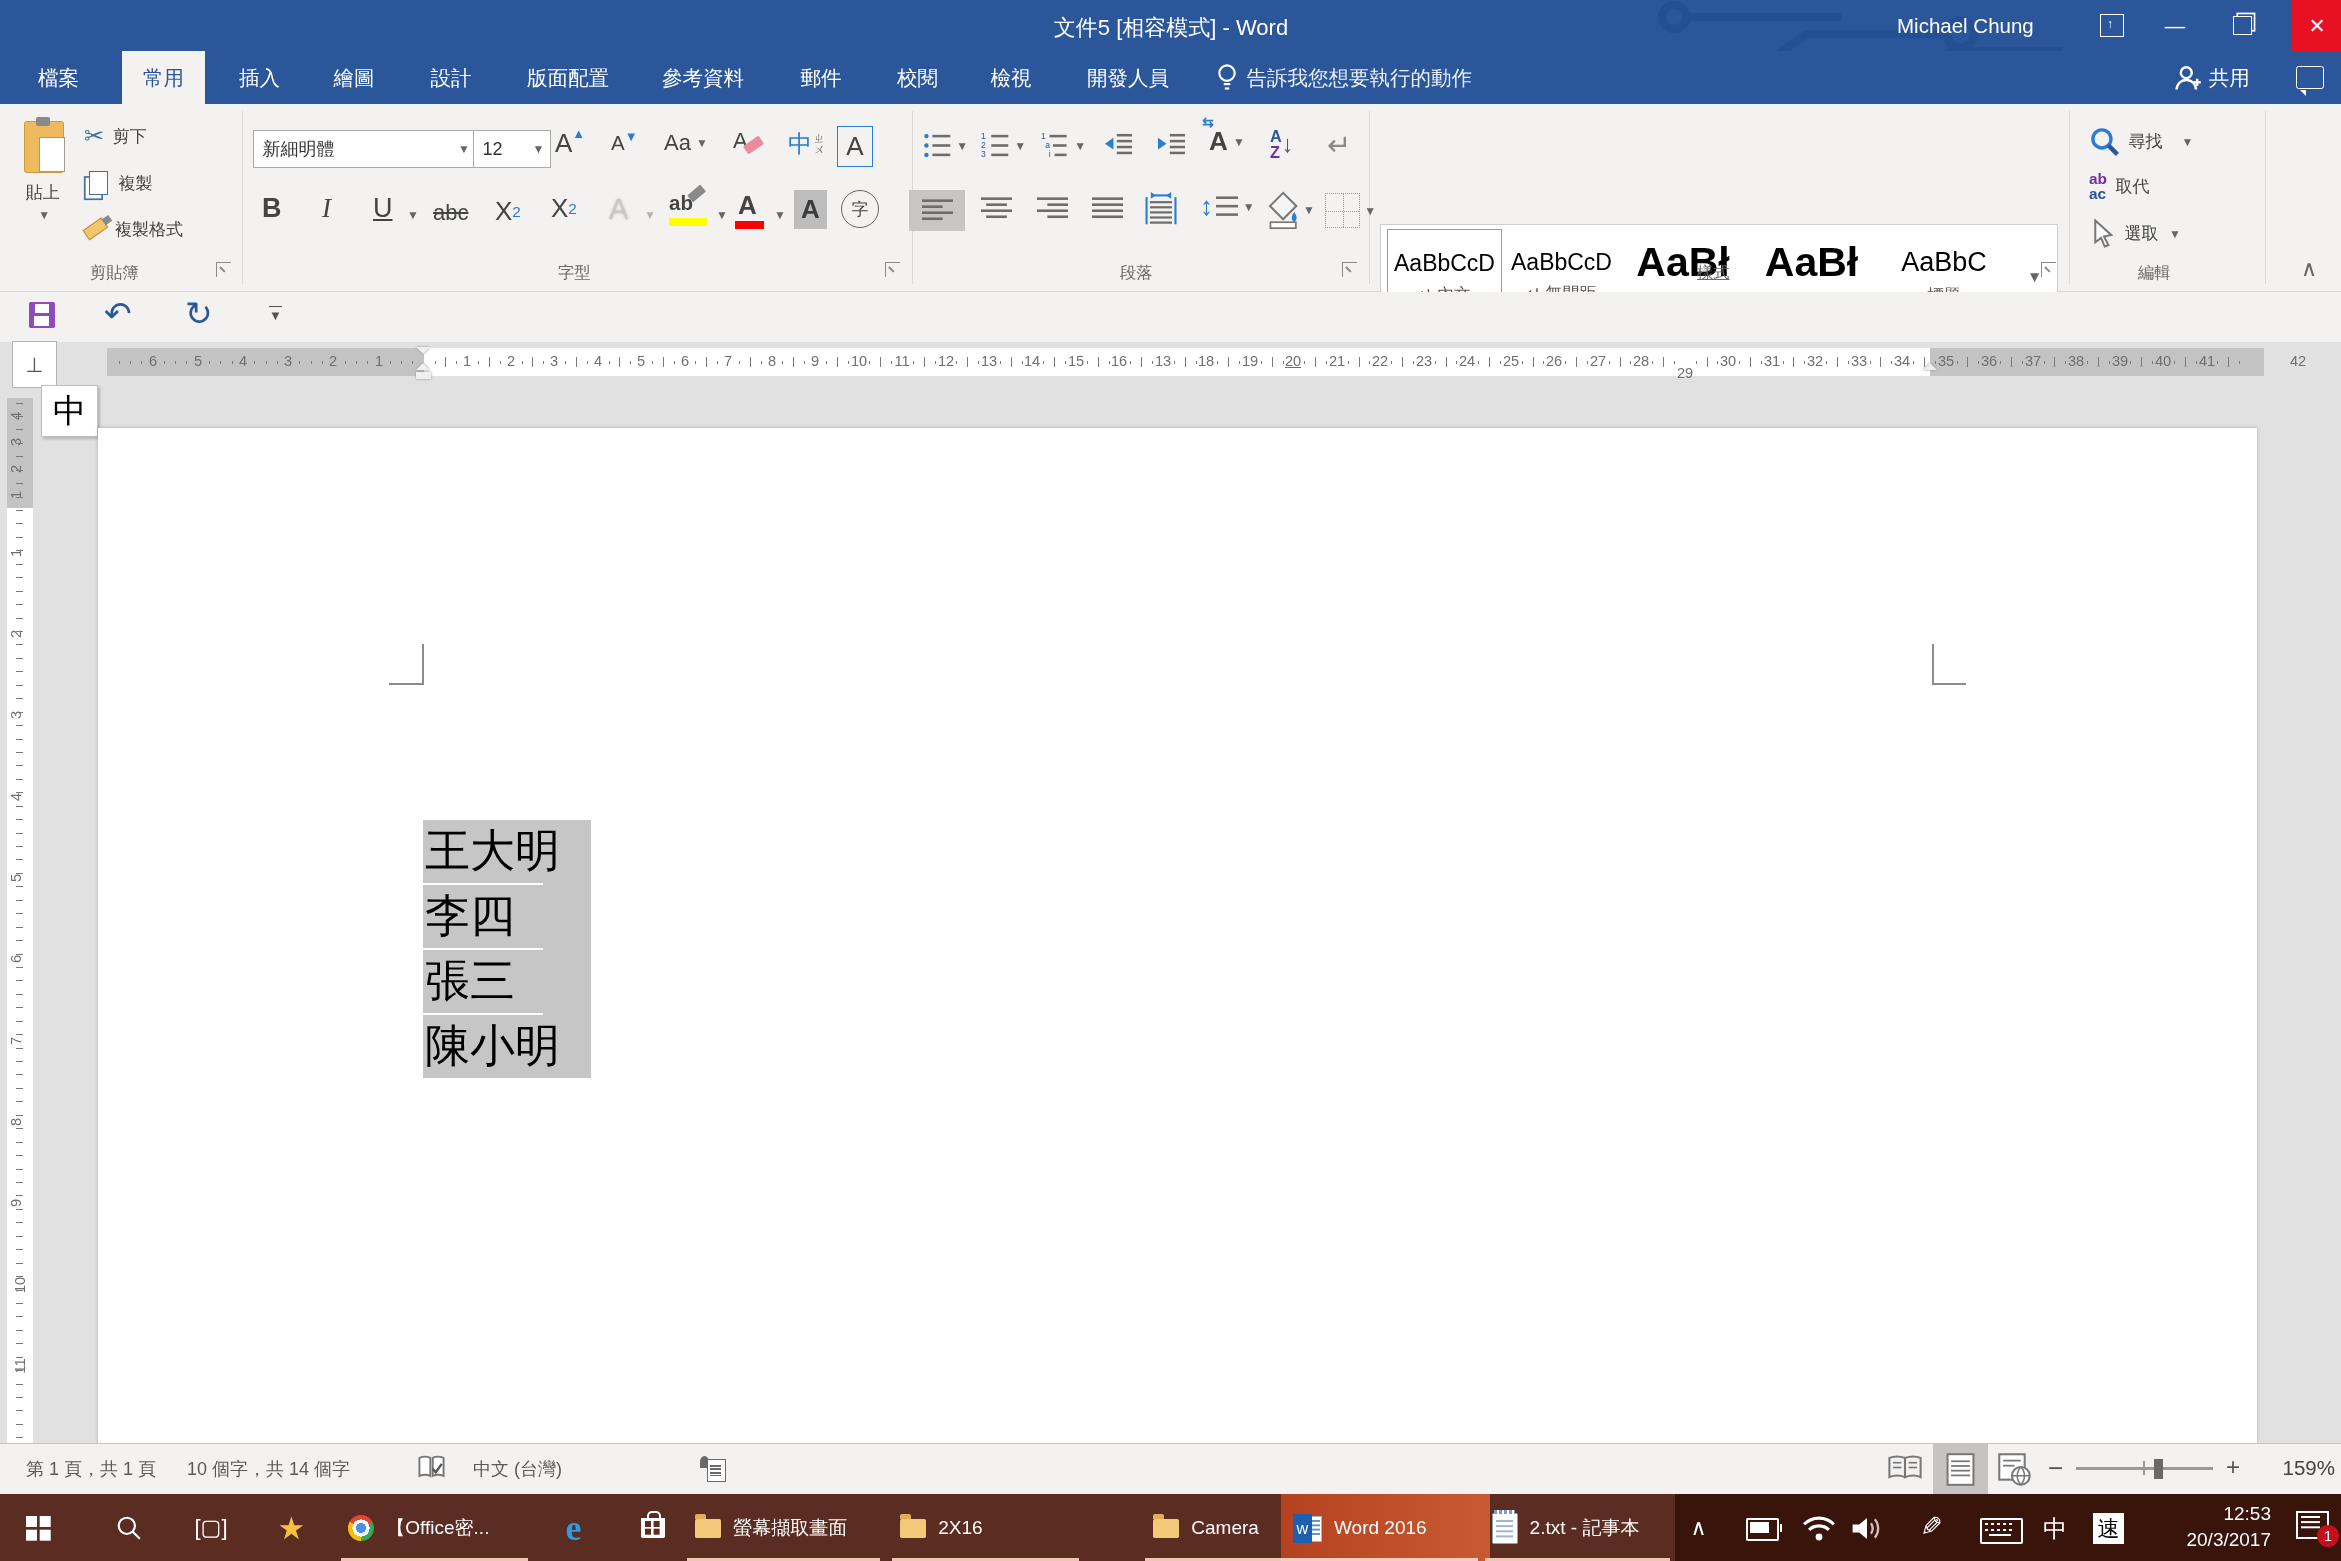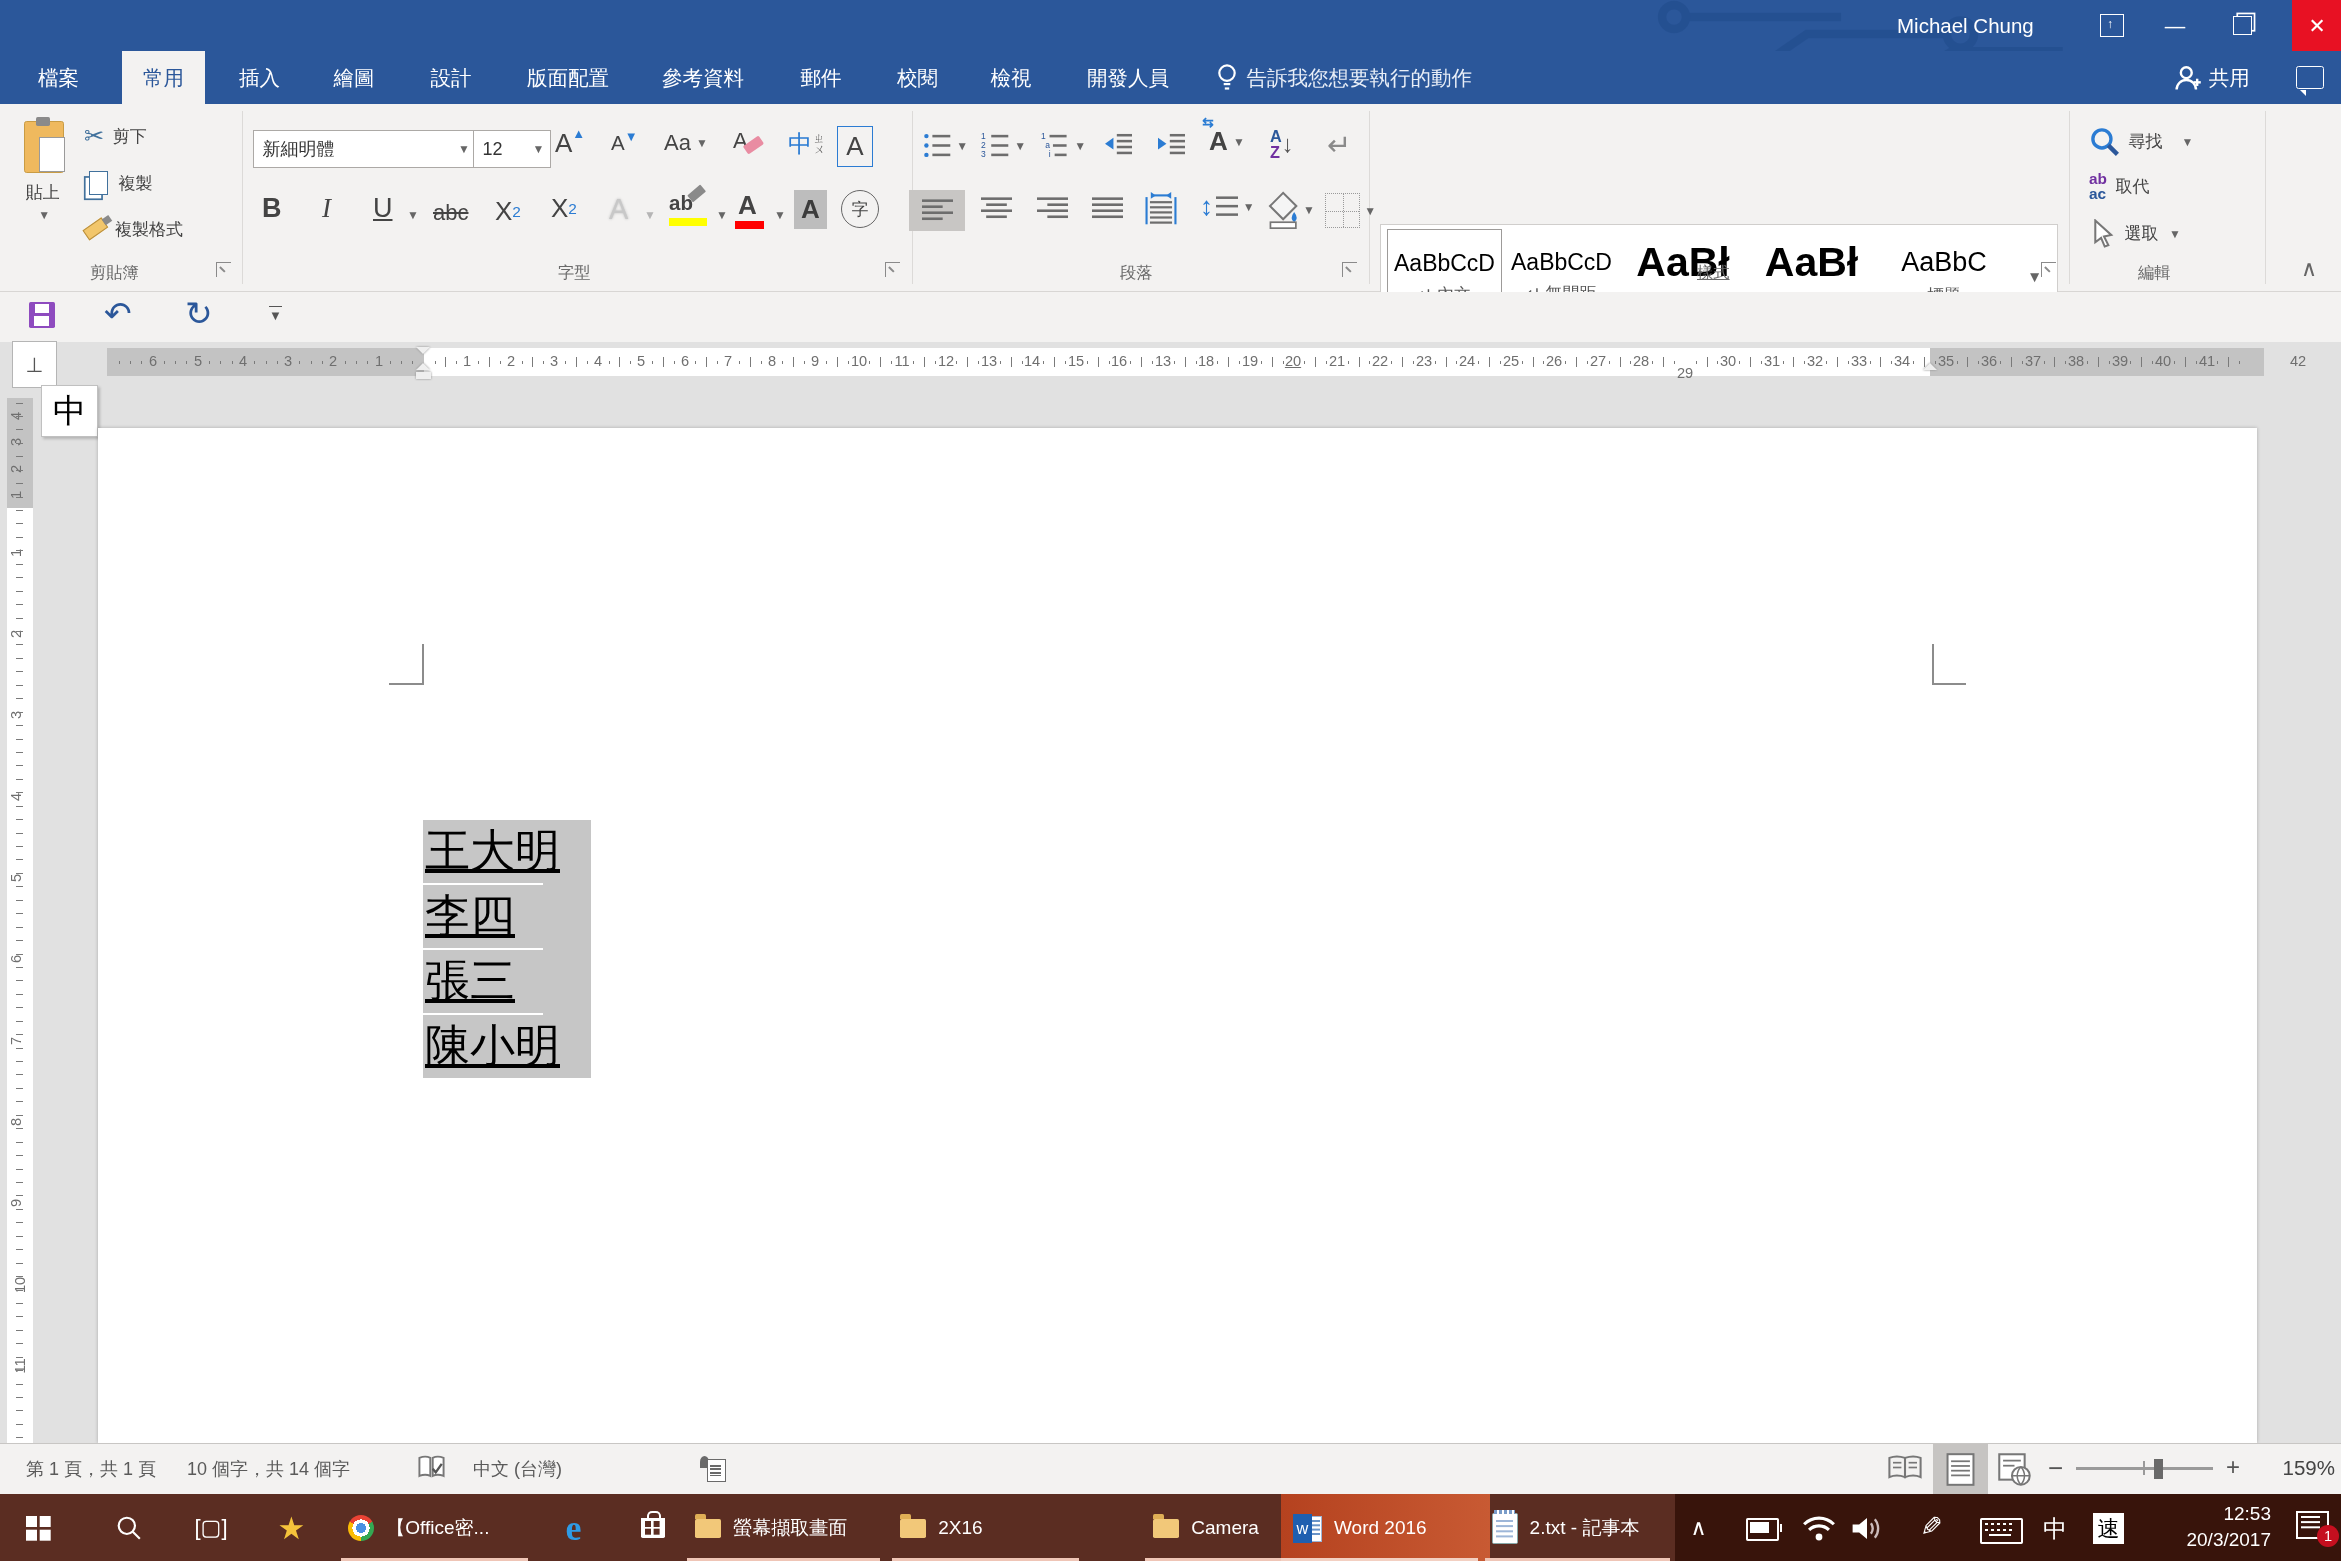--- a/index.html
+++ b/index.html
@@ -30,21 +30,21 @@
   .stylecard.sel{border:1.7px solid #9d9b99;box-shadow:0 0 0 1.7px #fff inset;}
   
   .tick{position:absolute;background:#7a7a7a;}
   .rnum{position:absolute;color:#6f6f6f;font-size:14.6px;transform:translateX(-50%);}
   .vnum{position:absolute;color:#6f6f6f;font-size:14.6px;transform:rotate(-90deg);}
   .tri-dn{width:0;height:0;border-left:7.7px solid transparent;border-right:7.7px solid transparent;border-top:7.7px solid #efefef;filter:drop-shadow(0 0 0.9px #888);}
   .tri-up{width:0;height:0;border-left:7.7px solid transparent;border-right:7.7px solid transparent;border-bottom:7.7px solid #efefef;filter:drop-shadow(0 0 0.9px #888);}
   
   #page{left:98px;top:428px;width:2159px;height:1015px;background:#fff;box-shadow:0 0 3.4px rgba(0,0,0,.25);}
   .cropline{position:absolute;background:#8c8c8c;}
-  .docname{position:absolute;font-family:"Liberation Serif",serif;font-size:45px;color:#000;line-height:63px;white-space:nowrap;text-decoration:underline;}
+  .docname{position:absolute;font-family:"Liberation Serif",serif;font-size:45px;color:#000;line-height:63px;white-space:nowrap;}
   .hl{position:absolute;background:#c6c6c6;}
   
   #statusbar{left:0;top:1443px;width:2342px;height:51px;background:#f3f2f1;border-top:0.9px solid #c8c6c4;
              color:#5a5a5a;font-size:18px;}
   
   #taskbar{left:0;top:1494px;width:2342px;height:68px;background:#5b2d22;color:#fff;}
   #tray{position:absolute;left:1675px;top:0;width:667px;height:68px;background:#38140b;}
   .tbtn{position:absolute;top:0;height:68px;display:flex;align-items:center;}
   .runline{position:absolute;bottom:0;height:4.3px;background:#efc5b6;}
   .tlabel{font-size:19px;color:#fff;white-space:nowrap;margin-left:12px;}
@@ -62,20 +62,21 @@
       <g stroke="#1f4a8a" stroke-width="10" fill="none">
         <path d="M0 95 L180 95 L260 40 L420 40"></path>
           <circle cx="440" cy="40" r="16"></circle>
         <path d="M120 20 L300 20"></path>
           <circle cx="104" cy="20" r="14"></circle>
         <path d="M330 120 L430 60 L560 60"></path>
           <circle cx="260" cy="150" r="60"></circle>
         <path d="M560 150 L660 90 L886 90"></path>
       </g>
     </svg>
+    <div class="abs wtitle" style="left:0;top:13px;width:2342px;text-align:center;">文件5 [相容模式] - Word</div>
     <div class="abs wtitle" style="left:1897px;top:13.7px;font-size:20.5px;">Michael Chung</div>
     <div class="abs winbtn" style="left:2087px;top:0;">
       <span style="width:22px;height:20.5px;border:1.7px solid #fff;display:inline-block;position:relative;">
           <span style="position:absolute;left:6px;top:1.7px;color:#fff;font-size:12px;">↑</span>
         </span>
     </div>
     <div class="abs winbtn" style="left:2150px;top:0;">
         <span>—</span>
       </div>
     <div class="abs winbtn" style="left:2217px;top:0;">

